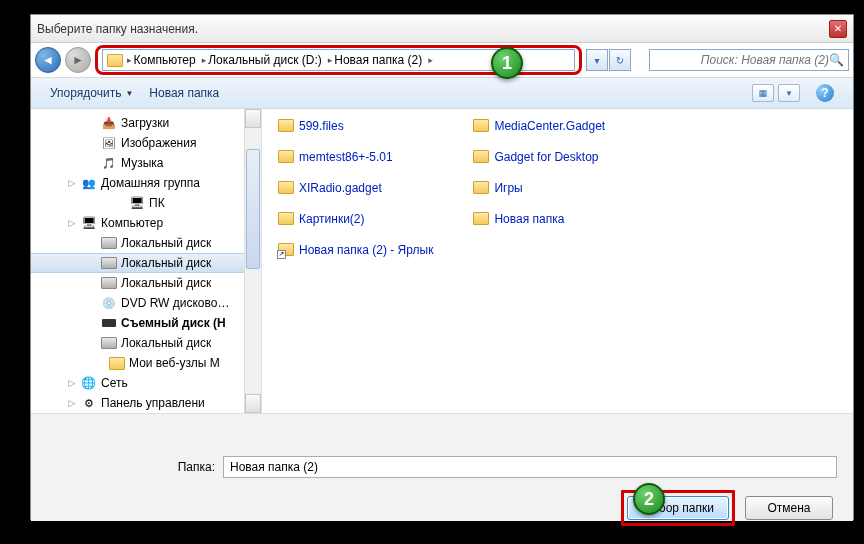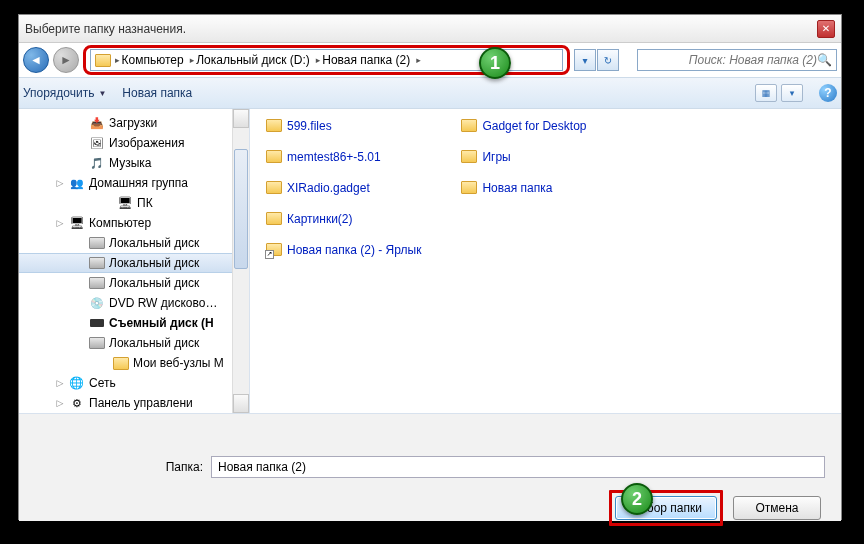--- a/index.html
+++ b/index.html
@@ -1,33 +1,33 @@
 <!DOCTYPE html>
 <html><head>
 <meta charset="utf-8">
 <style>
 * { box-sizing: border-box; margin: 0; padding: 0; font-family: "Segoe UI", Tahoma, sans-serif; font-size: 12px; }
 body { background: #000; width: 864px; height: 544px; position: relative; }
-.window { position: absolute; left: 18px; top: 14px; width: 824px; height: 506px; background: #fff; border: 1px solid #888; box-shadow: 0 2px 8px rgba(0,0,0,0.3); }
+.window { position: absolute; left: 30px; top: 14px; width: 824px; height: 506px; background: #fff; border: 1px solid #888; box-shadow: 0 2px 8px rgba(0,0,0,0.3); }
 .titlebar { height: 28px; background: linear-gradient(#fdfdfd,#e9e9e9); border-bottom: 1px solid #ccc; display: flex; align-items: center; padding: 0 6px; }
 .titlebar .title { flex: 1; color: #333; font-size: 12px; }
 .titlebar .close { width: 18px; height: 18px; background: linear-gradient(#e07070,#c03030); border: 1px solid #a02020; border-radius: 2px; color: #fff; display:flex; align-items:center; justify-content:center; font-size:10px; cursor:pointer; }
 .navbar { height: 34px; display: flex; align-items: center; padding: 2px 4px; gap: 4px; }
 .navbtn { width: 26px; height: 26px; border-radius: 50%; background: radial-gradient(circle at 30% 30%, #7fb8e8, #2a6db8); border:1px solid #1a5a9e; display:flex; align-items:center; justify-content:center; color:#fff; cursor:pointer; }
 .navbtn.fwd { background: radial-gradient(circle at 30% 30%, #ddd, #aaa); border-color:#999; color:#666; }
 .addr-wrap { flex: 1; display:flex; align-items:center; border: 3px solid #d30000; border-radius: 8px; height: 30px; padding: 0 4px; position:relative; }
 .addr-inner { flex:1; display:flex; align-items:center; height:22px; border:1px solid #8aa8c8; background:#fff; padding:0 4px; gap:2px; }
 .addr-seg { display:flex; align-items:center; gap:2px; cursor:pointer; padding:0 2px; color:#000; }
 .addr-seg .chev { color:#555; font-size:9px; }
 .addr-icons { display:flex; gap:1px; }
 .addr-ibtn { width:22px; height:22px; border:1px solid #8aa8c8; background:linear-gradient(#f8fbff,#d5e5f5); display:flex; align-items:center; justify-content:center; cursor:pointer; color:#2a6db8; font-size:10px; }
 .searchbox { width: 200px; height:22px; border:1px solid #8aa8c8; background:#fff; margin-left:14px; display:flex; align-items:center; padding:0 4px; }
 .searchbox input { border:none; outline:none; flex:1; color:#888; font-style:italic; background:transparent;text-align:right; }
 .searchbox .sicon { color:#2a6db8; cursor:pointer; }
-.toolbar { height: 32px; background: linear-gradient(#f0f5fb,#dae8f6); border-top:1px solid #cddbe9; border-bottom:1px solid #cddbe9; display:flex; align-items:center; padding:0 4px; gap:16px; }
+.toolbar { height: 32px; background: linear-gradient(#f0f5fb,#dae8f6); border-top:1px solid #cddbe9; border-bottom:1px solid #cddbe9; display:flex; align-items:center; padding:0 19px; gap:16px; }
 .tbtn { color:#1a3a6a; cursor:pointer; display:flex; align-items:center; gap:4px; }
 .tbtn .drop { font-size:8px; color:#335; }
 .toolbar .spacer { flex:1; }
 .viewbtns { display:flex; gap:4px; align-items:center; }
 .vbtn { width:22px; height:18px; border:1px solid #a5b8ce; background:linear-gradient(#fff,#e0ecf8); border-radius:2px; cursor:pointer; display:flex; align-items:center; justify-content:center; color:#2a6db8; font-size:9px; }
 .help { width:18px; height:18px; border-radius:50%; background:radial-gradient(circle at 30% 30%,#8fd0ff,#2a7ac8); color:#fff; display:flex; align-items:center; justify-content:center; font-weight:bold; cursor:pointer; }
 .body { display:flex; height: 304px; }
 .tree { width: 231px; border-right:1px solid #d8e2ee; overflow:hidden; padding-top:4px; position:relative; }
 .tnode { display:flex; align-items:center; height:20px; padding-left:6px; gap:4px; cursor:pointer; color:#000; white-space:nowrap; overflow:hidden; }
 .tnode.sel { background:linear-gradient(#e8f0fa,#d0e0f2); border-top:1px solid #b8d0e8; border-bottom:1px solid #b8d0e8; height:20px; }
@@ -179,21 +179,21 @@
         <div class="tnode" style="padding-left: 56px; font-weight: bold;">
           <span class="exp"></span>
           <span class="tico rem"></span>
           <span>Съемный диск (H</span>
         </div>
         <div class="tnode" style="padding-left: 56px;">
           <span class="exp"></span>
           <span class="tico disk"></span>
           <span>Локальный диск</span>
         </div>
-        <div class="tnode" style="padding-left: 80px;">
+        <div class="tnode" style="padding-left: 64px;">
           <span class="exp"></span>
           <span class="tico folder"></span>
           <span>Мои веб-узлы M</span>
         </div>
         <div class="tnode" style="padding-left: 36px;">
           <span class="exp">▷</span>
           <span class="tico net"></span>
           <span>Сеть</span>
         </div>
         <div class="tnode" style="padding-left: 36px;">
@@ -222,20 +222,24 @@
           <div class="fitem">
             <span class="fico"></span>
             <span class="fname">Картинки(2)</span>
           </div>
           <div class="fitem shortcut">
             <span class="fico"></span>
             <span class="fname">Новая папка (2) - Ярлык</span>
           </div>
         </div>
       <div class="fcol" id="fcol2">
+          <div class="fitem">
+            <span class="fico"></span>
+            <span class="fname">MediaCenter.Gadget</span>
+          </div>
           <div class="fitem">
             <span class="fico"></span>
             <span class="fname">Gadget for Desktop</span>
           </div>
           <div class="fitem">
             <span class="fico"></span>
             <span class="fname">Игры</span>
           </div>
           <div class="fitem">
             <span class="fico"></span>

